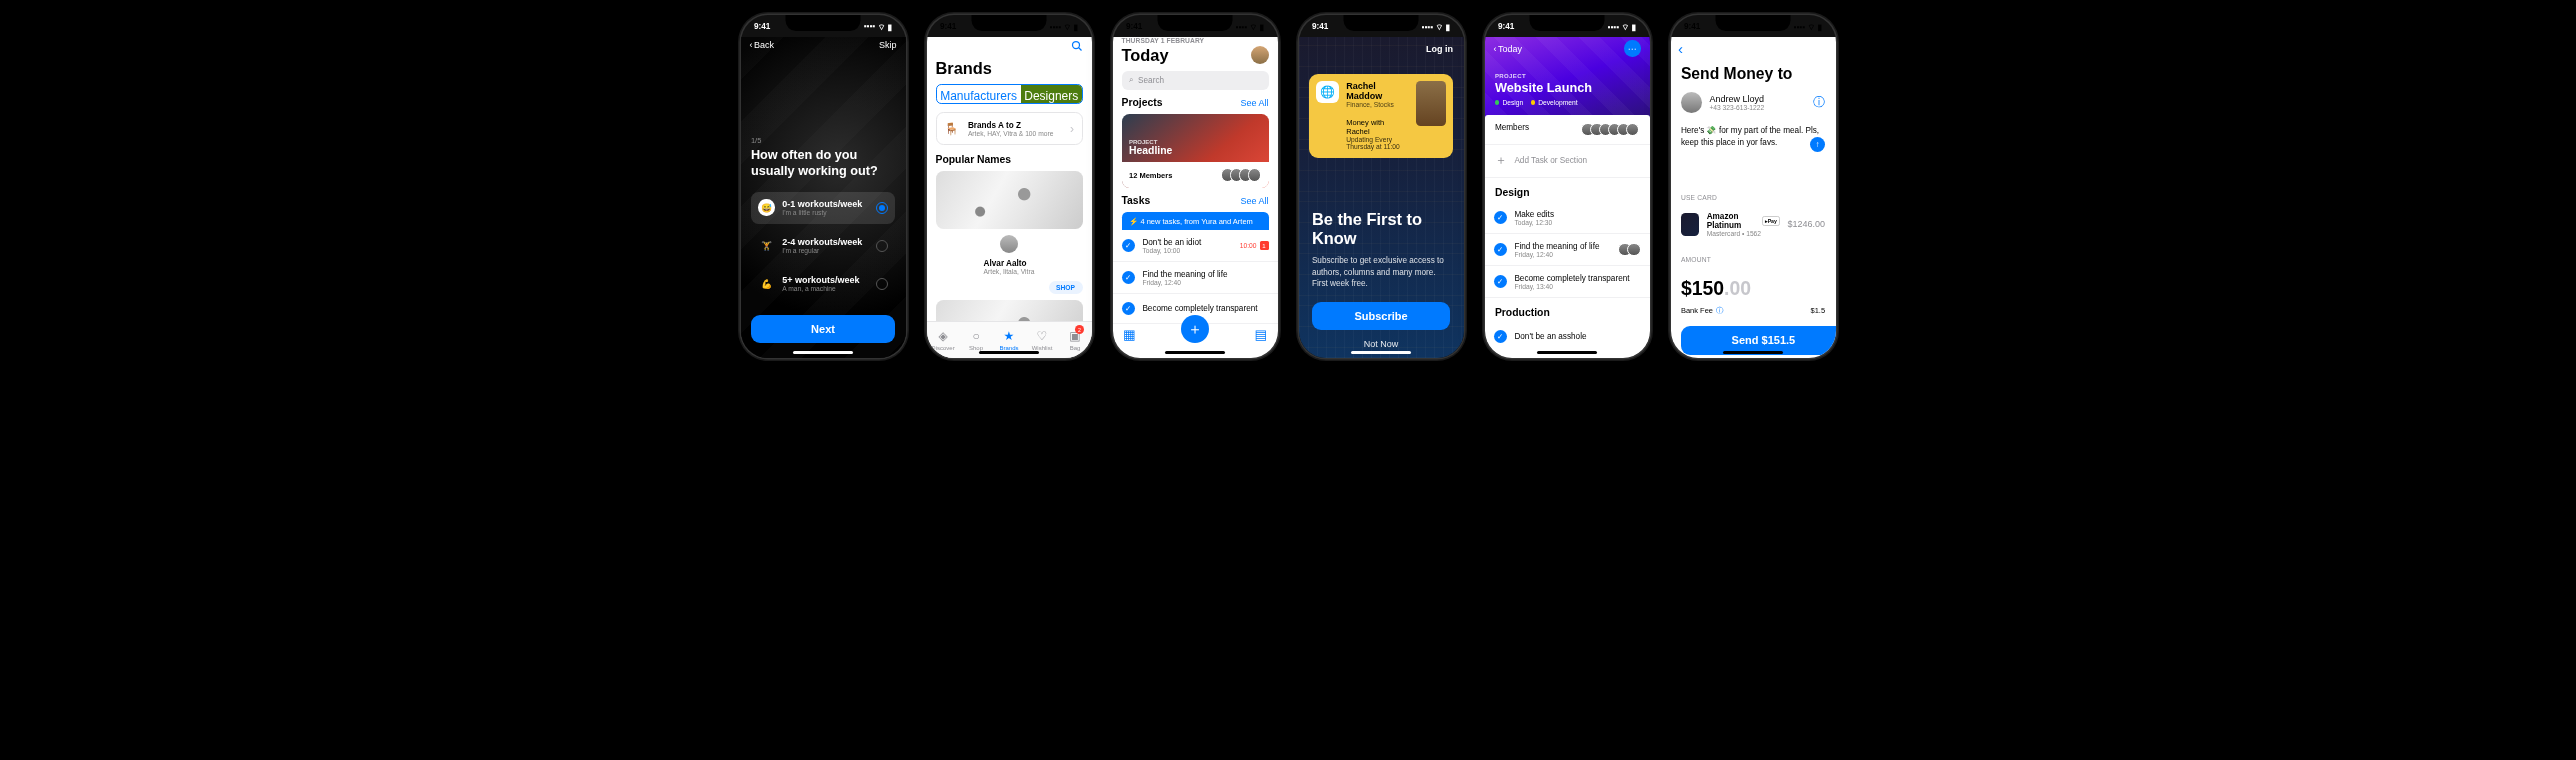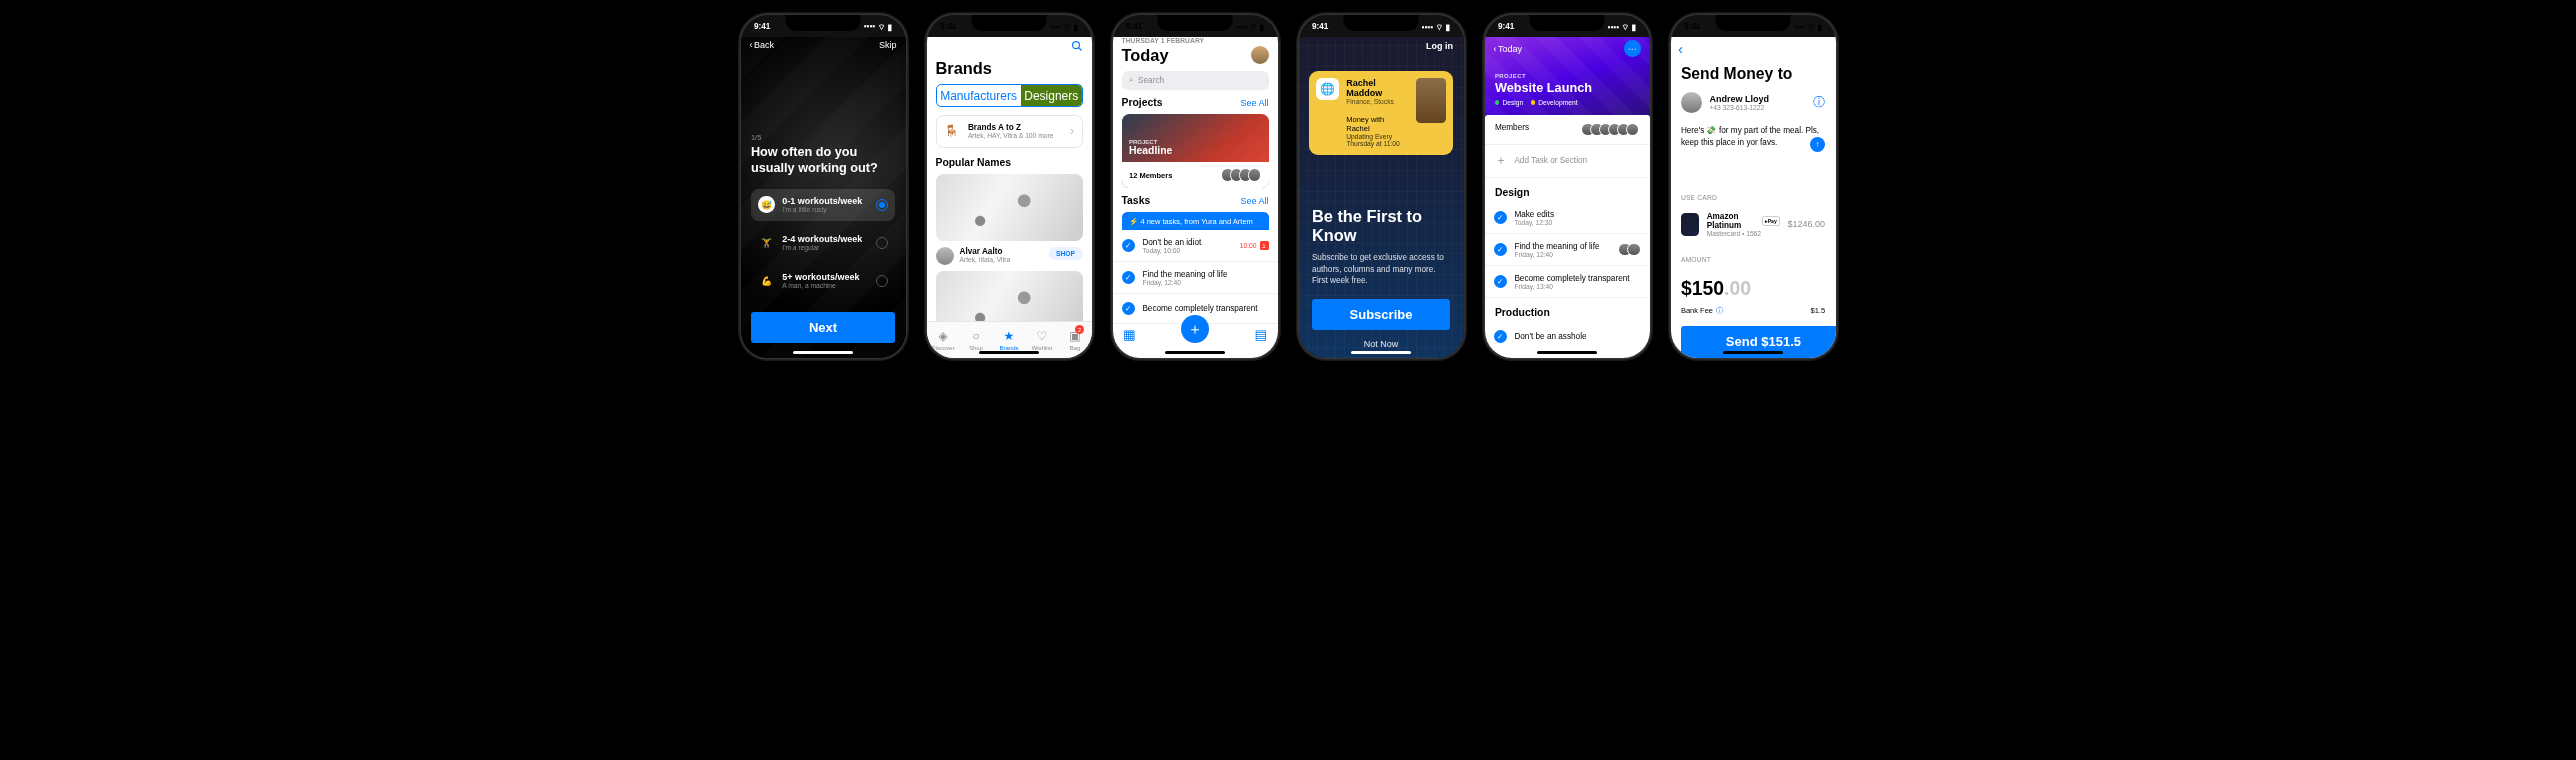--- a/index.html
+++ b/index.html
@@ -28,21 +28,21 @@
 
 .screen { flex: 1; overflow: hidden; display: flex; flex-direction: column; position: relative; }
 .screen.white { background: #fff; color: #000; }
 .screen.dark1 { background: #0a0a0a; color: #fff; }
 .screen.dark2 { background: #111; color: #fff; justify-content: flex-end; }
 
 .home-indicator { position: absolute; bottom: 3.7px; left: 50%; transform: translateX(-50%); width: 60px; height: 3px; border-radius: 2.2px; z-index: 70; }
 .home-indicator.dark { background: #fff; }
 .home-indicator.light { background: #000; }
 
-.btn-primary { background: #007aff; color: #fff; border: none; border-radius: 3px; padding: 8.2px; font-size: 13px; font-weight: 600; width: 100%; }
+.btn-primary { background: #007aff; color: #fff; border: none; border-radius: 9px; padding: 8.2px; font-size: 11px; font-weight: 600; width: 100%; }
 .link-blue { color: #007aff; font-size: 9px; }
 
 
 .p1-bg { position:absolute; inset:0; background: radial-gradient(circle at 60% 40%, #2a2a2a, #000 70%); }
 .p1-bg::after{content:"";position:absolute;inset:0;background:repeating-linear-gradient(135deg,rgba(255,255,255,.02) 0 30px,transparent 30px 60px);}
 .p1-top { display:flex; justify-content:space-between; padding:3px 9px; font-size:9px; color:#fff; z-index:2; position:relative;}
 .p1-back{display:flex;align-items:center;gap:1.5px;}
 .p1-content { position:relative; z-index:2; padding:0 10.4px; margin-top:auto; }
 .p1-step{font-size:7.5px;color:#888;margin-bottom:3px;}
 .p1-q{font-size:12.7px;font-weight:700;line-height:1.25;margin-bottom:12px;}
@@ -66,21 +66,21 @@
 .p2-seg-btn{flex:1;text-align:center;font-size:12px;padding:3.7px;color:#007aff;}
 .p2-seg-btn.active{background:#4d7c0f;color:#fff;}
 .p2-card{margin:0 9px 9px;border:0.7px solid #e5e5e7;border-radius:7.5px;padding:7.5px;display:flex;align-items:center;gap:7.5px;}
 .p2-card-ic{width:16.4px;height:16.4px;display:flex;align-items:center;justify-content:center;}
 .p2-card-t{font-size:8.2px;font-weight:700;}
 .p2-card-s{font-size:6.7px;color:#888;}
 .p2-card-ch{margin-left:auto;color:#c7c7cc;}
 .p2-sub{font-size:10.4px;font-weight:700;padding:0 9px 6px;}
 .p2-img{margin:0 9px 6px;height:67px;border-radius:7.5px;background:linear-gradient(120deg,#ddd 0%,#f5f5f5 40%,#e8e8e8 60%,#ccc 100%);position:relative;overflow:hidden;}
 .p2-img::after{content:"";position:absolute;inset:0;background:radial-gradient(circle at 30% 70%,#888 4%,transparent 5%),radial-gradient(circle at 60% 40%,#999 6%,transparent 7%);}
-.p2-row{display:flex;align-items:flex-start;gap:6px;padding:0 9px 6px;}
+.p2-row{display:flex;align-items:center;gap:6px;padding:0 9px 6px;flex-direction:column;}
 .p2-ava{width:18px;height:18px;border-radius:50%;background:linear-gradient(#bbb,#888);}
 .p2-row-t{font-size:8.2px;font-weight:600;}
 .p2-row-s{font-size:6.7px;color:#888;}
 .p2-shop{margin-left:auto;background:#eaf3ff;color:#007aff;font-size:6.7px;font-weight:600;padding:3px 7.5px;border-radius:9px;}
 .p2-tab{position:absolute;bottom:0;left:0;right:0;height:37px;background:#fafafa;border-top:0.7px solid #e5e5e7;display:flex;}
 .p2-tab-i{flex:1;display:flex;flex-direction:column;align-items:center;justify-content:center;gap:1.5px;color:#8e8e93;font-size:6px;}
 .p2-tab-i.active{color:#007aff;}
 .p2-tab-ic{font-size:12px;}
 .p2-badge{position:absolute;top:3px;right:7.5px;background:#ff3b30;color:#fff;font-size:5.2px;min-width:9px;height:9px;border-radius:4.5px;display:flex;align-items:center;justify-content:center;padding:0 2.2px;}
 
@@ -145,21 +145,21 @@
 .p5-mem{display:flex;align-items:flex-start;justify-content:space-between;padding:7.5px 10.4px;border-bottom:0.7px solid #f0f0f2;}
 .p5-mem-l{font-size:8.2px;}
 .p5-add{display:flex;align-items:center;gap:7.5px;padding:7.5px 10.4px;border-bottom:0.7px solid #f0f0f2;color:#8e8e93;font-size:8.2px;}
 .p5-plus{font-size:12px;}
 .p5-sech{font-size:10.4px;font-weight:700;padding:9px 10.4px 4.5px;}
 
 
 .p6-h1{font-size:15.7px;font-weight:800;padding:4.5px 10.4px 9px;}
 .p6-contact{display:flex;align-items:center;gap:7.5px;padding:0 10.4px 7.5px;}
 .p6-cav{width:21px;height:21px;border-radius:50%;background:linear-gradient(#bbb,#777);}
-.p6-ct{font-size:9px;font-weight:700;}
+.p6-ct{font-size:9px;font-weight:400;}
 .p6-cs{font-size:6.7px;color:#888;}
 .p6-info{margin-left:auto;color:#007aff;}
 .p6-note{margin:4.5px 10.4px 45px;font-size:8.2px;line-height:1.5;position:relative;}
 .p6-send-ic{position:absolute;right:0;bottom:-3px;width:15px;height:15px;border-radius:50%;background:#007aff;color:#fff;display:flex;align-items:center;justify-content:center;font-size:8.2px;}
 .p6-lbl{font-size:6.7px;color:#8e8e93;padding:0 10.4px 4.5px;text-transform:uppercase;letter-spacing:0.2px;}
 .p6-card{display:flex;align-items:center;gap:7.5px;padding:6px 10.4px;}
 .p6-cic{width:22.4px;height:22.4px;border-radius:4.5px;background:linear-gradient(135deg,#1a1a2e,#16213e);}
 .p6-card-t{font-size:8.2px;font-weight:600;display:flex;align-items:center;gap:3px;}
 .p6-pay{border:0.7px solid #ccc;border-radius:2.2px;font-size:5.2px;padding:0.7px 2.2px;}
 .p6-card-s{font-size:6.7px;color:#888;}

